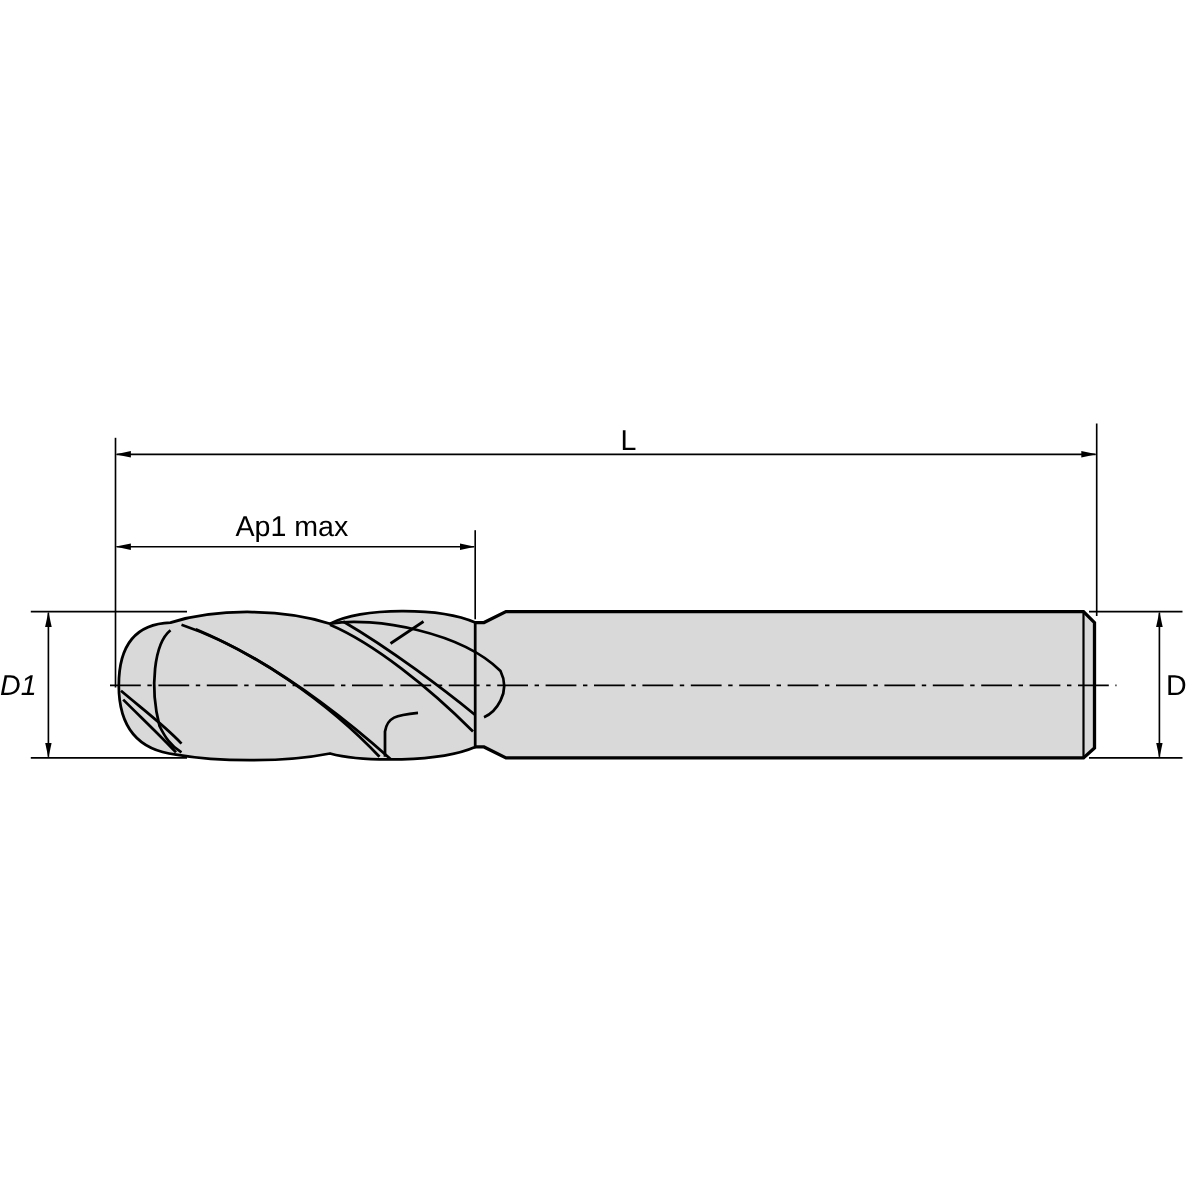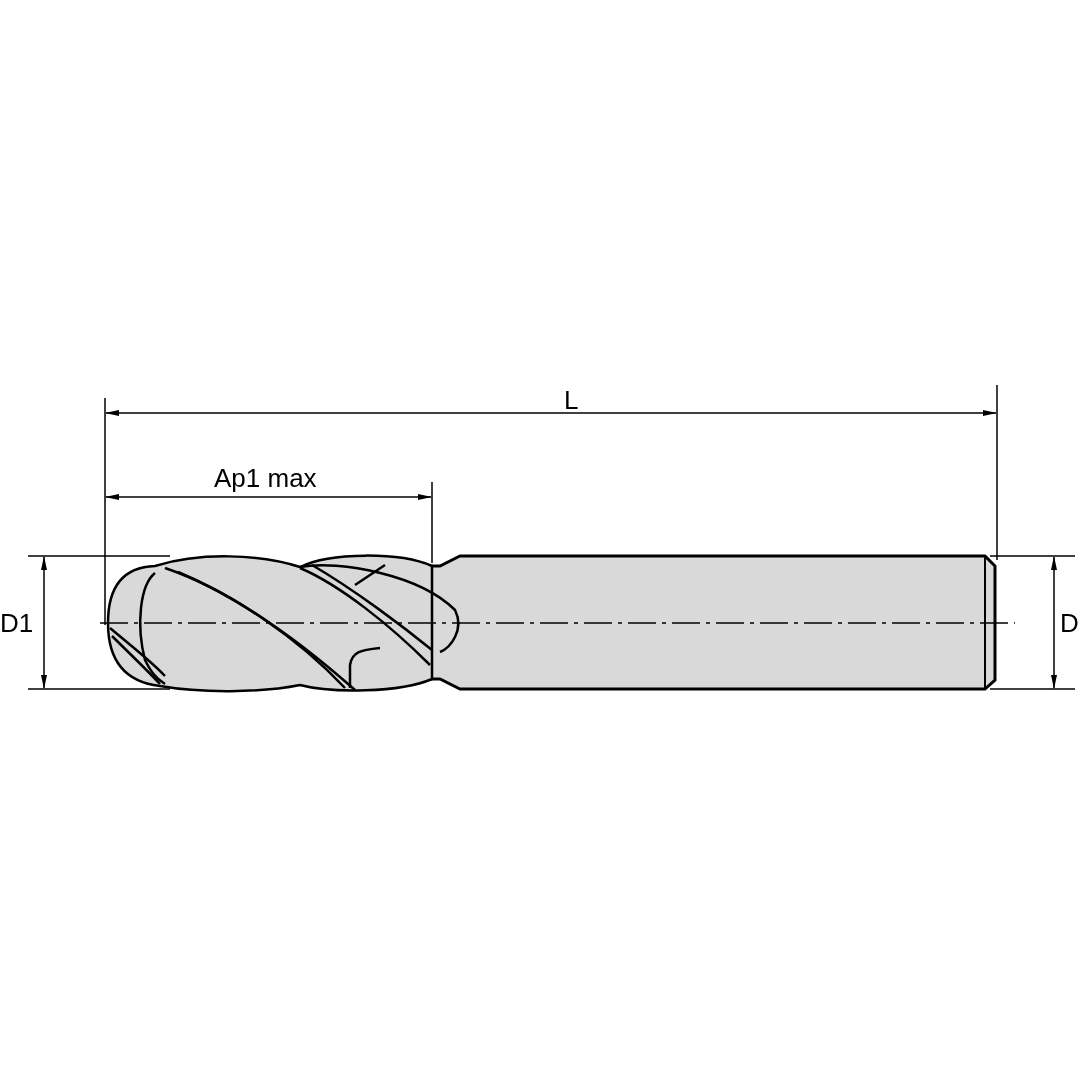--- a/index.html
+++ b/index.html
@@ -56,14 +56,14 @@
     <path d="M312,565 C355,590 405,628 432,650" fill="none"></path>
     <path d="M110,628 C130,645 150,660 165,676" fill="none"></path>
     <path d="M112,636 C128,652 145,668 160,684" fill="none"></path>
   </g>
 
   <line x1="100" y1="623" x2="1015" y2="623" stroke="#000" stroke-width="1.5" stroke-dasharray="28,6,4,6"></line>
 </svg>
 
 <div class="lbl" style="left:564px;top:387px;">L</div>
 <div class="lbl" style="left:214px;top:465px;text-align:right;">Ap1 max</div>
-<div class="lbl" style="left:0px;top:610px;">D1</div>
+<div class="lbl" style="left:0px;top:610px;font-style:italic;">D1</div>
 <div class="lbl" style="left:1060px;top:610px;">D</div>
 
 </body></html>

